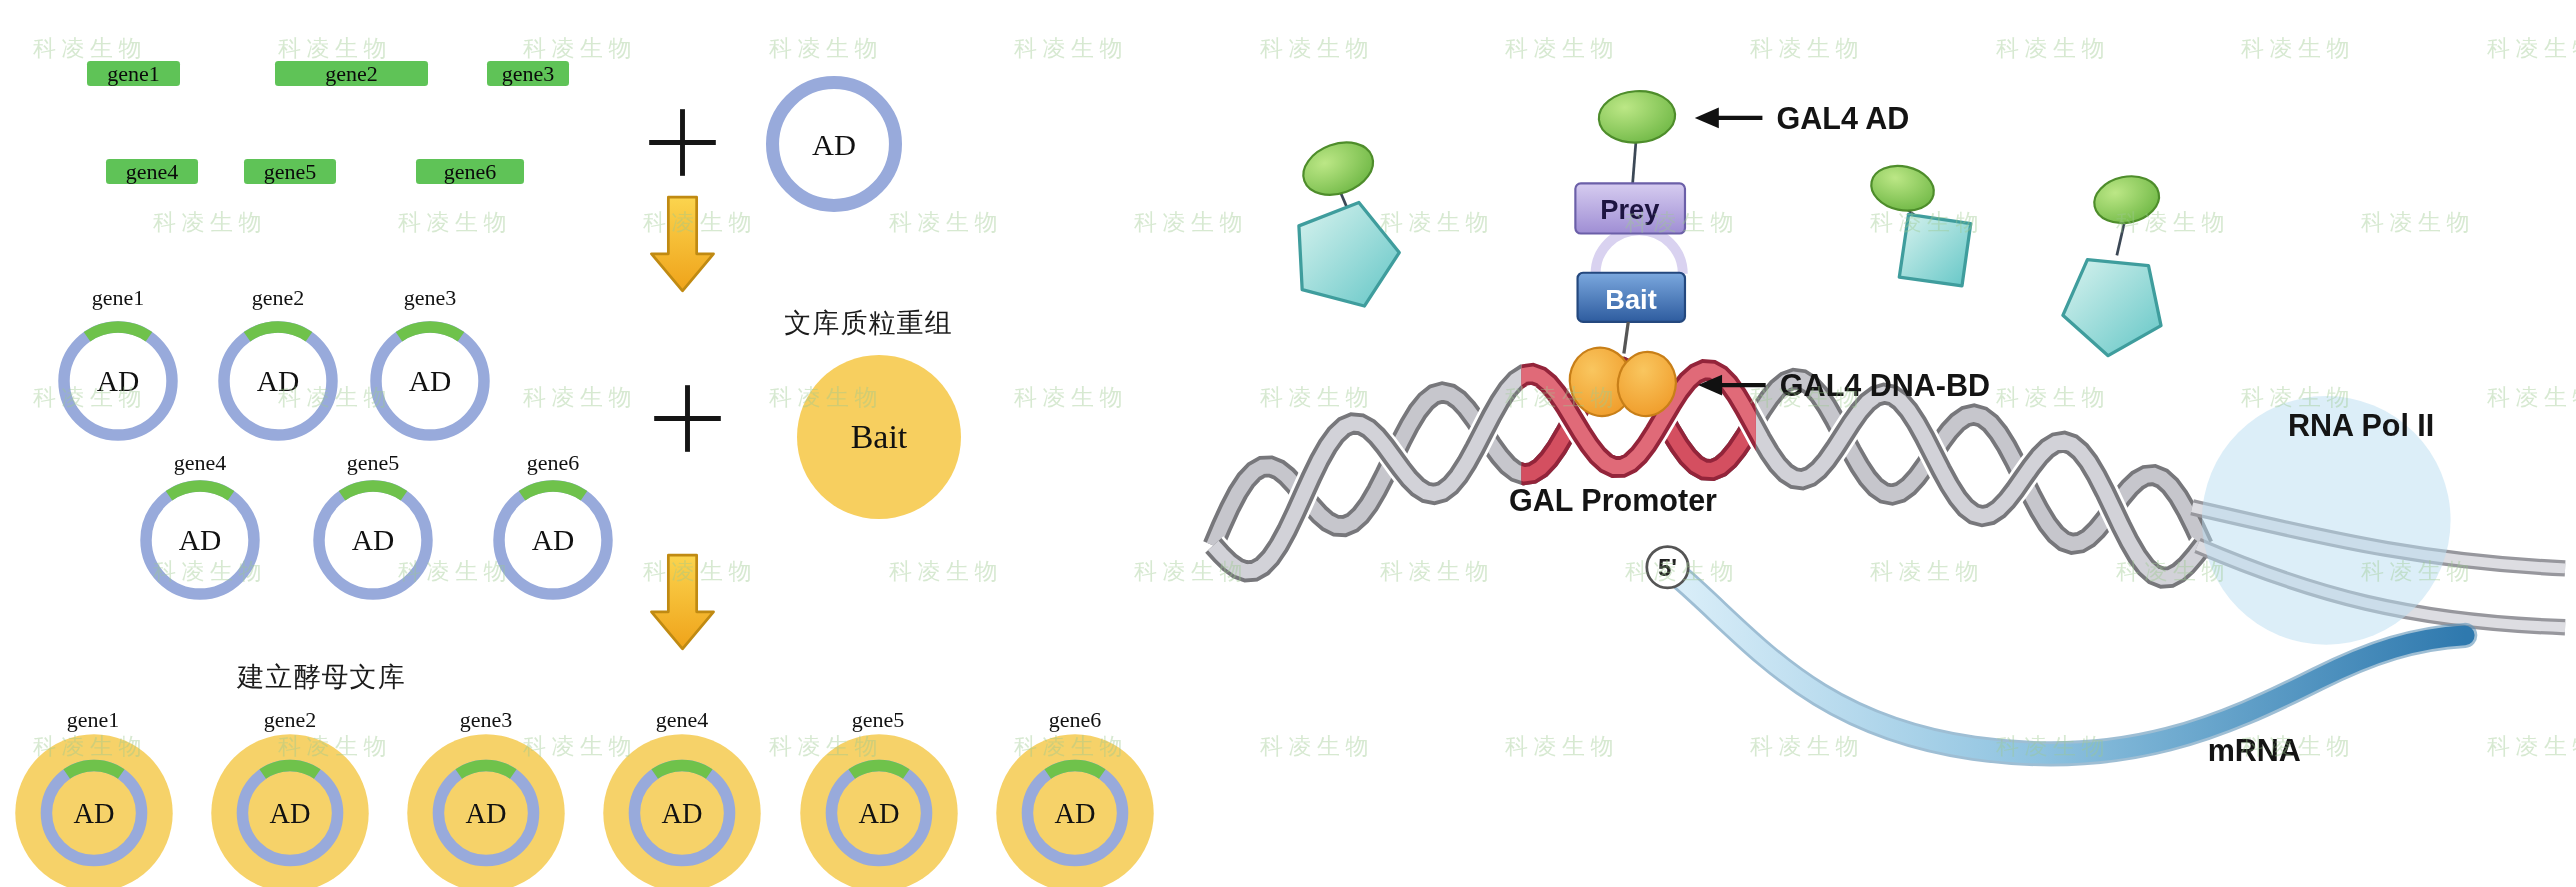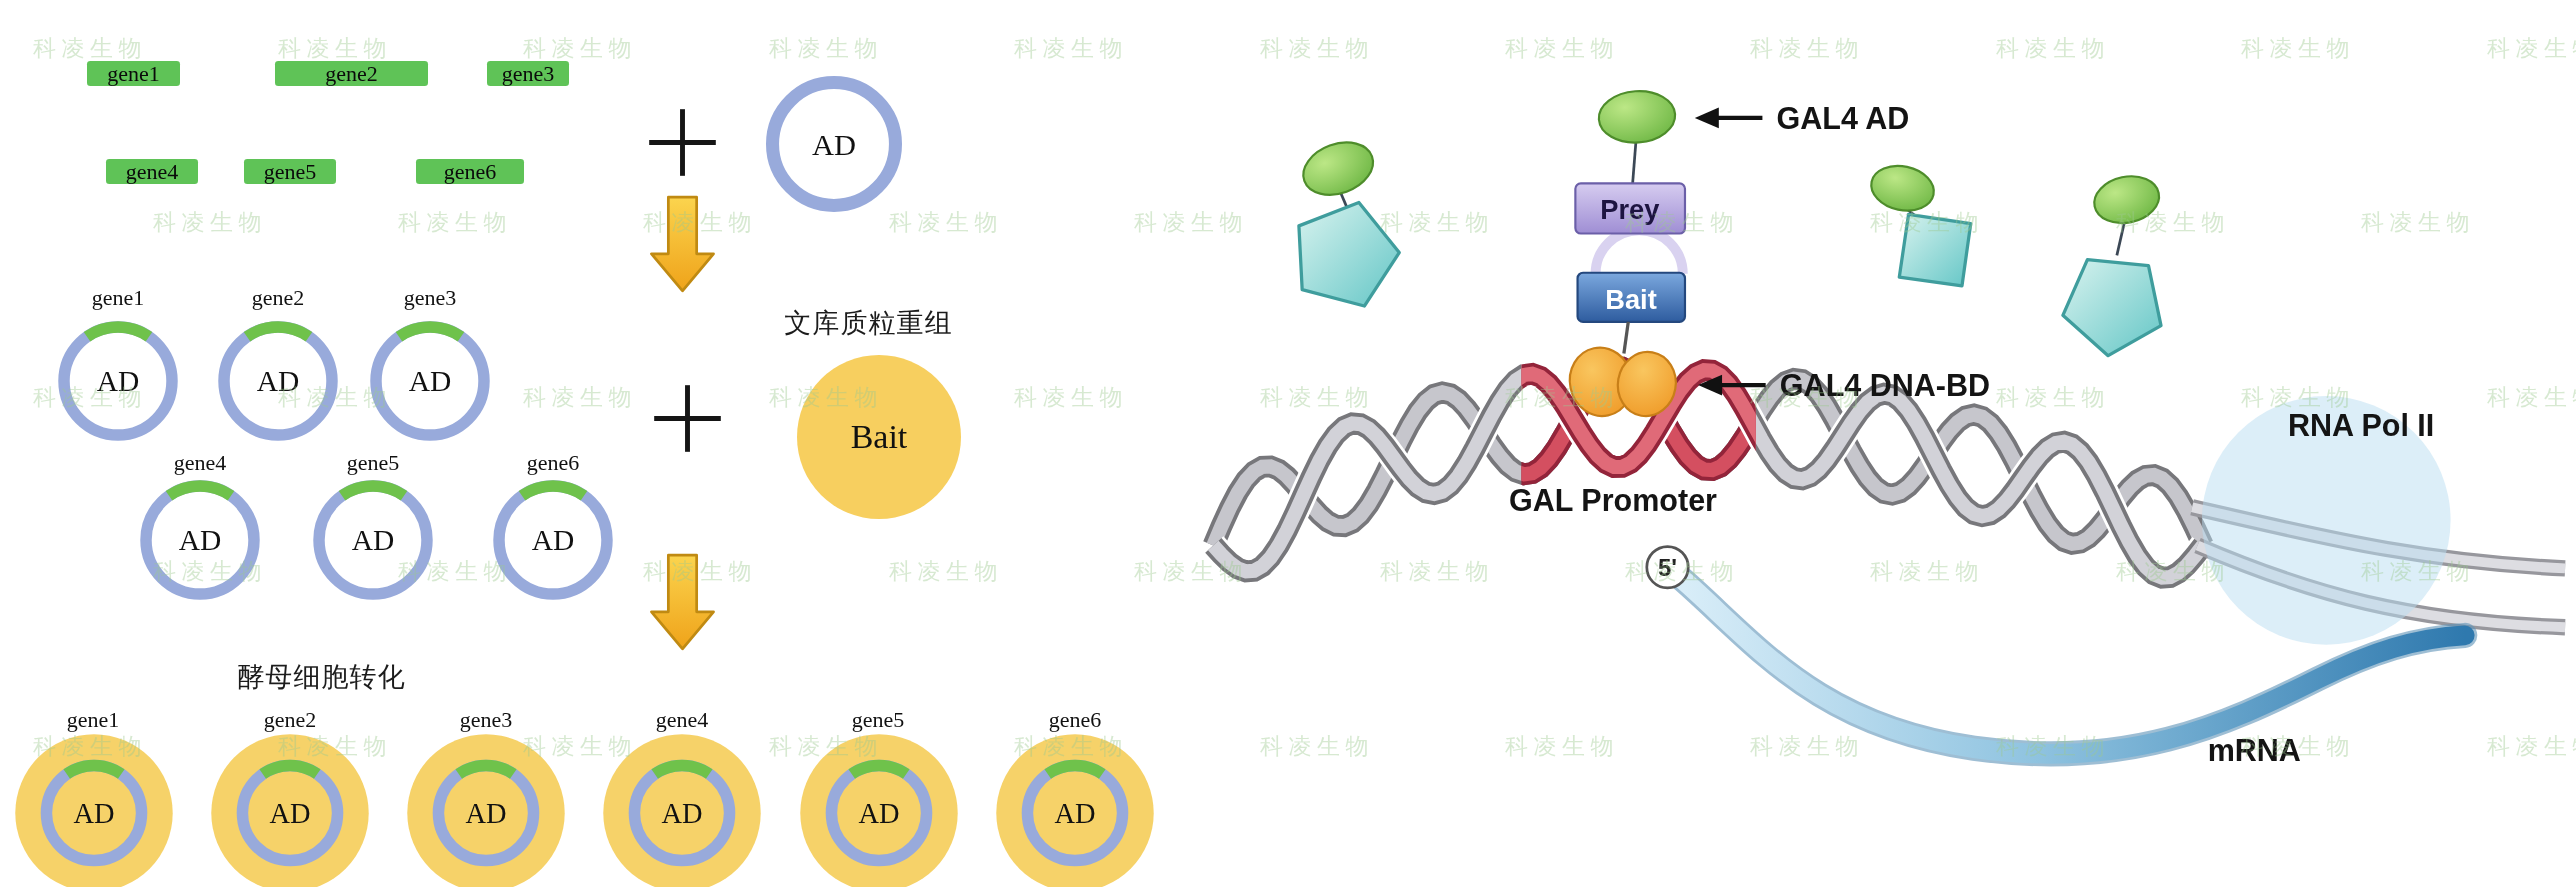--- a/index.html
+++ b/index.html
@@ -78,21 +78,21 @@
     <circle cx="110" cy="110" r="99" fill="#ffffff" stroke="#98aadb" stroke-width="21"></circle>
     <path d="M53.2,28.9 A99,99 0 0 1 166.8,28.9" stroke="#6fc24b" stroke-width="21" fill="none"></path>
     <text x="110" y="129" class="ad-text">AD</text>
   </svg>
   <svg class="plasmid-svg abs" style="left:493px;top:480px" width="120" height="120" viewBox="0 0 220 220">
     <circle cx="110" cy="110" r="99" fill="#ffffff" stroke="#98aadb" stroke-width="21"></circle>
     <path d="M53.2,28.9 A99,99 0 0 1 166.8,28.9" stroke="#6fc24b" stroke-width="21" fill="none"></path>
     <text x="110" y="129" class="ad-text">AD</text>
   </svg>
 
-  <div class="cn-title abs" style="left:185px;top:659px;width:273px;">酵母细胞转化</div>
+  <div class="cn-title abs" style="left:185px;top:659px;width:273px;">建立酵母文库</div>
 
   <div class="gene-label abs" style="left:33px;top:707px;">gene1</div>
   <div class="gene-label abs" style="left:230px;top:707px;">gene2</div>
   <div class="gene-label abs" style="left:426px;top:707px;">gene3</div>
   <div class="gene-label abs" style="left:622px;top:707px;">gene4</div>
   <div class="gene-label abs" style="left:818px;top:707px;">gene5</div>
   <div class="gene-label abs" style="left:1015px;top:707px;">gene6</div>
 
   <svg class="plasmid-svg abs" style="left:11.5px;top:731px" width="164" height="164" viewBox="0 0 300 300">
     <circle cx="150" cy="150" r="144" fill="#f6d269"></circle>

